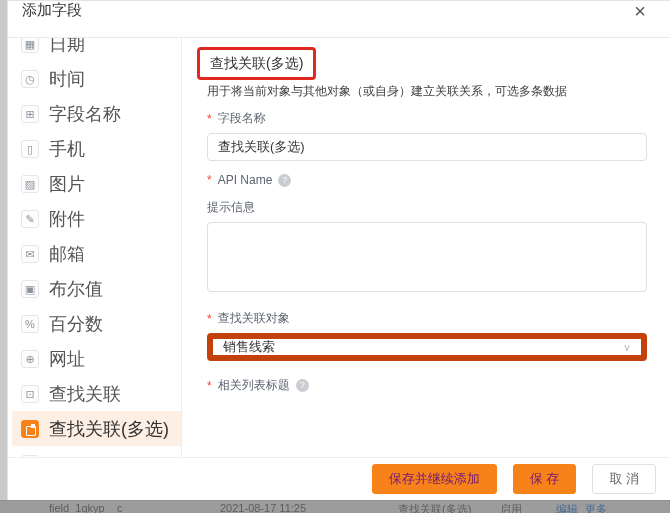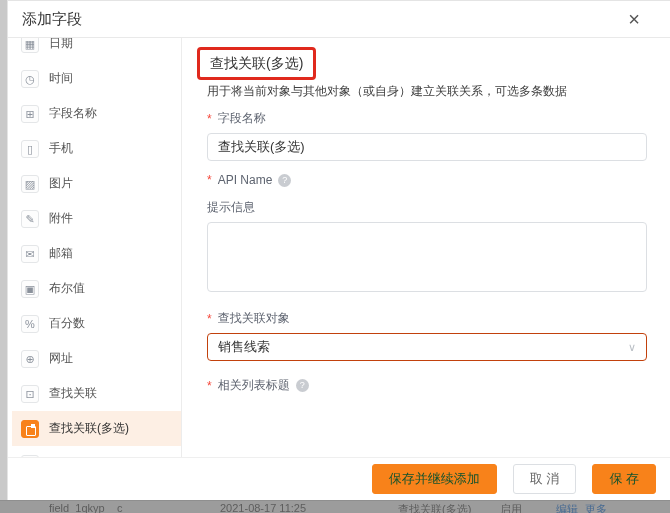--- a/index.html
+++ b/index.html
@@ -10,75 +10,75 @@
   .bg-row { position:absolute; left:0; top:500px; width:670px; height:13px;
             background:#9c9c9c; border-top:1px solid #8f8f8f; overflow:hidden; }
   .bg-cell { position:absolute; top:1px; font-size:11px; color:#5d5d5d; white-space:nowrap; }
   .bg-link { color:#476a92; }
 
   
   .dialog { position:absolute; left:7px; top:0; width:663px; height:500px;
             background:#fff; border-top:1px solid #e4e4e4; border-left:1px solid #e4e4e4; }
 
   .dlg-header { height:37px; border-bottom:1px solid #e9e9e9; display:flex;
-                align-items:center; justify-content:space-between; padding:0 30px 0 14px; }
+                justify-content:space-between; padding:0 24px 0 14px; }
   .dlg-title { font-size:15px; color:#333; }
   .dlg-close { font-size:20px; color:#555; line-height:1; cursor:pointer; }
 
   .dlg-body { display:flex; height:419px; overflow:hidden; }
 
   
   .sidebar { width:174px; border-right:1px solid #ececec; overflow:hidden; padding-left:13px; }
   .side-list { margin-top:-12px; }
   .s-row { height:35px; display:flex; align-items:center; gap:10px; padding-left:9px;
            margin-left:-9px; padding-right:8px; cursor:pointer; }
   .s-row.sel { background:#fdefe4; }
   .ibox { width:18px; height:18px; flex:0 0 18px; border:1px solid #e4e6e8; border-radius:3px;
           background:#fdfdfd; color:#8b929c; font-size:11px; line-height:16px; text-align:center;
           position:relative; }
   .s-row.sel .ibox { background:#f8821a; border-color:#f8821a; }
   .s-row.sel .ibox::before { content:""; position:absolute; left:4px; top:5px; width:8px; height:8px;
           border:1.4px solid #fff; border-radius:1px; }
   .s-row.sel .ibox::after { content:""; position:absolute; right:3px; top:3px; width:4px; height:4px;
           background:#fff; }
-  .slabel { font-size:12px; color:#555; white-space:nowrap; }
+  .slabel { font-size:18px; color:#555; white-space:nowrap; }
   .s-row.sel .slabel { color:#333; }
 
   
   .main { flex:1; padding:9px 23px 0 25px; overflow:hidden; }
   .annotation-box { display:inline-block; border:3px solid #e0291d; border-radius:4px;
                     padding:4px 10px; margin-left:-10px; }
   .h-title { font-size:14px; color:#333; }
   .desc { font-size:12px; color:#404040; margin-top:3px; }
 
   .f-label { font-size:12px; color:#5e6470; display:flex; align-items:center; gap:3px; }
   .req { color:#f5483b; margin-right:3px; font-size:12px; }
   .info-dot { display:inline-block; width:13px; height:13px; border-radius:50%;
               background:#c9ccd1; color:#fff; font-size:9px; line-height:13px;
               text-align:center; margin-left:3px; }
   .f-input { width:100%; height:28px; border:1px solid #dcdfe3; border-radius:4px;
              padding:0 10px; font-size:13px; color:#333; background:#fff;
              font-family:"Liberation Sans","DejaVu Sans",sans-serif; outline:none; }
   .f-area { width:100%; height:70px; border:1px solid #dcdfe3; border-radius:4px;
             padding:6px 10px; font-size:13px; color:#333; resize:none; outline:none;
             font-family:"Liberation Sans","DejaVu Sans",sans-serif; }
-  .f-select { width:100%; height:28px; border:1px solid #c2410c; border-radius:4px;
+  .f-select { width:100%; height:28px; border:6px solid #c2410c; border-radius:4px;
               padding:0 10px; font-size:13px; color:#333; background:#fff;
               display:flex; align-items:center; justify-content:space-between; cursor:pointer; }
   .chev { color:#b9bec4; font-size:11px; }
 
   .mt12 { margin-top:12px; } .mt10 { margin-top:10px; } .mt6 { margin-top:6px; }
   .mt14 { margin-top:14px; } .mt16 { margin-top:16px; } .mt4 { margin-top:4px; }
 
   
   .dlg-footer { height:43px; border-top:1px solid #efefef; display:flex; align-items:center;
                 justify-content:flex-end; gap:16px; padding-right:14px; background:#fff; }
   .btn { height:30px; border-radius:3px; font-size:13px; padding:0 16px; cursor:pointer;
          border:1px solid transparent; font-family:"Liberation Sans","DejaVu Sans",sans-serif; }
-  .btn-orange { background:#f8821a; color:#14532d; border-color:#f8821a; }
+  .btn-orange { background:#f8821a; color:#701a75; border-color:#f8821a; }
   .btn-plain { background:#fff; color:#666; border-color:#dcdfe3; }
 </style>
 </head>
 <body>
 
 <div class="bg-row">
   <span class="bg-cell" style="left:49px">field_1qkyp__c</span>
   <span class="bg-cell" style="left:220px">2021-08-17 11:25</span>
   <span class="bg-cell" style="left:398px">查找关联(多选)</span>
   <span class="bg-cell" style="left:500px">启用</span>
@@ -191,17 +191,17 @@
         <span class="info-dot">?</span>
       </div>
 
       
 
     </div>
   </div>
 
   <div class="dlg-footer">
     <button class="btn btn-orange">保存并继续添加</button>
+    <button class="btn btn-orange">保 存</button>
     <button class="btn btn-plain">取 消</button>
-    <button class="btn btn-orange">保 存</button>
   </div>
 
 </div>
 
 </body></html>

